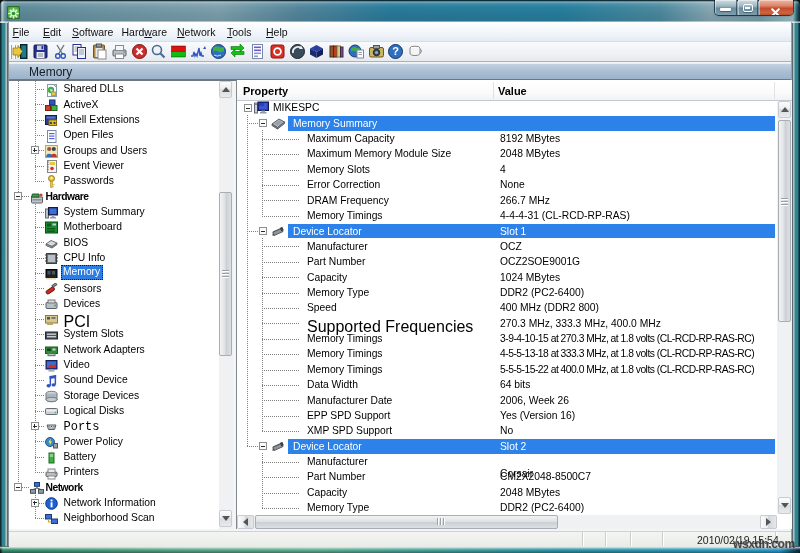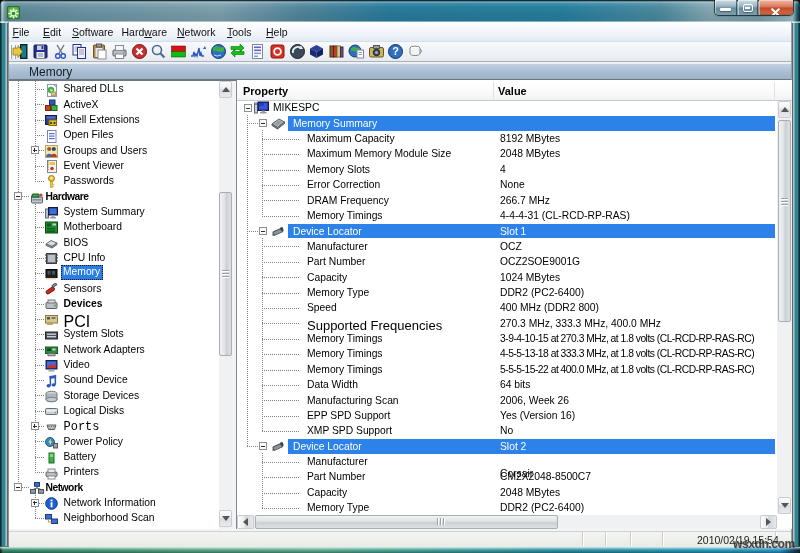--- a/index.html
+++ b/index.html
@@ -317,21 +317,21 @@
         <rect x="1" y="6" width="9" height="3.5" rx="1.5" transform="rotate(-35 5 8)" fill="#cc2d1f" stroke="#7a150c"></rect>
         <rect x="7.5" y="1.5" width="4.5" height="2" transform="rotate(-35 9 3)" fill="#9aa0a6" stroke="#555"></rect>
       </svg></div>
 <div class="txt" style="left:63.5px;top:282.5px;font-size:10.3px;font-weight:normal;color:#000;">Sensors</div>
 <div class="hdot" style="left:34.5px;top:303.5px;width:10px;"></div>
 <div class="abs" style="left:45px;top:297.0px;width:14px;height:13px;"><svg width="13" height="13" viewBox="0 0 13 13">
         <rect x="1" y="4.5" width="11" height="6" rx="1" fill="#b9bfc6" stroke="#5a6066"></rect>
         <rect x="3" y="2" width="7" height="3" fill="#d9dde1" stroke="#777"></rect>
         <circle cx="10" cy="7.5" r="1" fill="#3fae49"></circle>
       </svg></div>
-<div class="txt" style="left:63.5px;top:297.8px;font-size:10.3px;font-weight:bold;color:#000;">Devices</div>
+<div class="txt" style="left:63.5px;top:297.8px;font-size:10.3px;font-weight:normal;color:#000;">Devices</div>
 <div class="hdot" style="left:34.5px;top:318.8px;width:10px;"></div>
 <div class="abs" style="left:45px;top:312.3px;width:14px;height:13px;"><svg width="13" height="13" viewBox="0 0 13 13">
         <rect x="0.5" y="2.5" width="12" height="7.5" fill="#d8c890" stroke="#8a7a40"></rect>
         <rect x="2" y="4" width="3" height="2.5" fill="#555"></rect>
         <rect x="6.5" y="4" width="4" height="2" fill="#777"></rect>
         <rect x="2" y="10" width="6" height="2" fill="#b9a868"></rect>
       </svg></div>
 <div class="txt" style="left:63.5px;top:313.1px;font-size:16px;font-weight:normal;color:#000;">PCI</div>
 <div class="hdot" style="left:34.5px;top:334.1px;width:10px;"></div>
 <div class="abs" style="left:45px;top:327.6px;width:14px;height:13px;"><svg width="13" height="13" viewBox="0 0 13 13">
@@ -531,36 +531,36 @@
 <div class="hdot" style="left:25px;top:176.2px;width:38px;"></div>
 <div class="txt" style="left:70px;top:170.5px;font-size:10.3px;color:#000;">Capacity</div>
 <div class="txt" style="left:263px;top:170.5px;font-size:10.3px;color:#000;">1024 MBytes</div>
 <div class="hdot" style="left:25px;top:191.6px;width:38px;"></div>
 <div class="txt" style="left:70px;top:185.9px;font-size:10.3px;color:#000;">Memory Type</div>
 <div class="txt" style="left:263px;top:185.9px;font-size:10.3px;color:#000;">DDR2 (PC2-6400)</div>
 <div class="hdot" style="left:25px;top:206.9px;width:38px;"></div>
 <div class="txt" style="left:70px;top:201.2px;font-size:10.3px;color:#000;">Speed</div>
 <div class="txt" style="left:263px;top:201.2px;font-size:10.3px;color:#000;">400 MHz (DDR2 800)</div>
 <div class="hdot" style="left:25px;top:222.3px;width:38px;"></div>
-<div class="txt" style="left:70px;top:216.6px;font-size:13px;color:#000;">Supported Frequencies</div>
+<div class="txt" style="left:70px;top:216.6px;font-size:16px;color:#000;">Supported Frequencies</div>
 <div class="txt" style="left:263px;top:216.6px;font-size:10.3px;color:#000;">270.3 MHz, 333.3 MHz, 400.0 MHz</div>
 <div class="hdot" style="left:25px;top:237.7px;width:38px;"></div>
 <div class="txt" style="left:70px;top:232.0px;font-size:10.3px;color:#000;">Memory Timings</div>
 <div class="txt" style="left:263px;top:232.0px;font-size:10.3px;color:#000;letter-spacing:-0.5px;">3-9-4-10-15 at 270.3 MHz, at 1.8 volts (CL-RCD-RP-RAS-RC)</div>
 <div class="hdot" style="left:25px;top:253.1px;width:38px;"></div>
 <div class="txt" style="left:70px;top:247.4px;font-size:10.3px;color:#000;">Memory Timings</div>
 <div class="txt" style="left:263px;top:247.4px;font-size:10.3px;color:#000;letter-spacing:-0.5px;">4-5-5-13-18 at 333.3 MHz, at 1.8 volts (CL-RCD-RP-RAS-RC)</div>
 <div class="hdot" style="left:25px;top:268.5px;width:38px;"></div>
 <div class="txt" style="left:70px;top:262.8px;font-size:10.3px;color:#000;">Memory Timings</div>
 <div class="txt" style="left:263px;top:262.8px;font-size:10.3px;color:#000;letter-spacing:-0.5px;">5-5-5-15-22 at 400.0 MHz, at 1.8 volts (CL-RCD-RP-RAS-RC)</div>
 <div class="hdot" style="left:25px;top:283.8px;width:38px;"></div>
 <div class="txt" style="left:70px;top:278.1px;font-size:10.3px;color:#000;">Data Width</div>
 <div class="txt" style="left:263px;top:278.1px;font-size:10.3px;color:#000;">64 bits</div>
 <div class="hdot" style="left:25px;top:299.2px;width:38px;"></div>
-<div class="txt" style="left:70px;top:293.5px;font-size:10.3px;color:#000;">Manufacturing Scan</div>
+<div class="txt" style="left:70px;top:293.5px;font-size:10.3px;color:#000;">Manufacturer Date</div>
 <div class="txt" style="left:263px;top:293.5px;font-size:10.3px;color:#000;">2006, Week 26</div>
 <div class="hdot" style="left:25px;top:314.6px;width:38px;"></div>
 <div class="txt" style="left:70px;top:308.9px;font-size:10.3px;color:#000;">EPP SPD Support</div>
 <div class="txt" style="left:263px;top:308.9px;font-size:10.3px;color:#000;">Yes (Version 16)</div>
 <div class="hdot" style="left:25px;top:330.0px;width:38px;"></div>
 <div class="txt" style="left:70px;top:324.3px;font-size:10.3px;color:#000;">XMP SPD Support</div>
 <div class="txt" style="left:263px;top:324.3px;font-size:10.3px;color:#000;">No</div>
 <div class="hdot" style="left:10px;top:345.4px;width:11px;"></div>
 <div class="exp" style="left:21.5px;top:341.4px;">
         <i></i>

